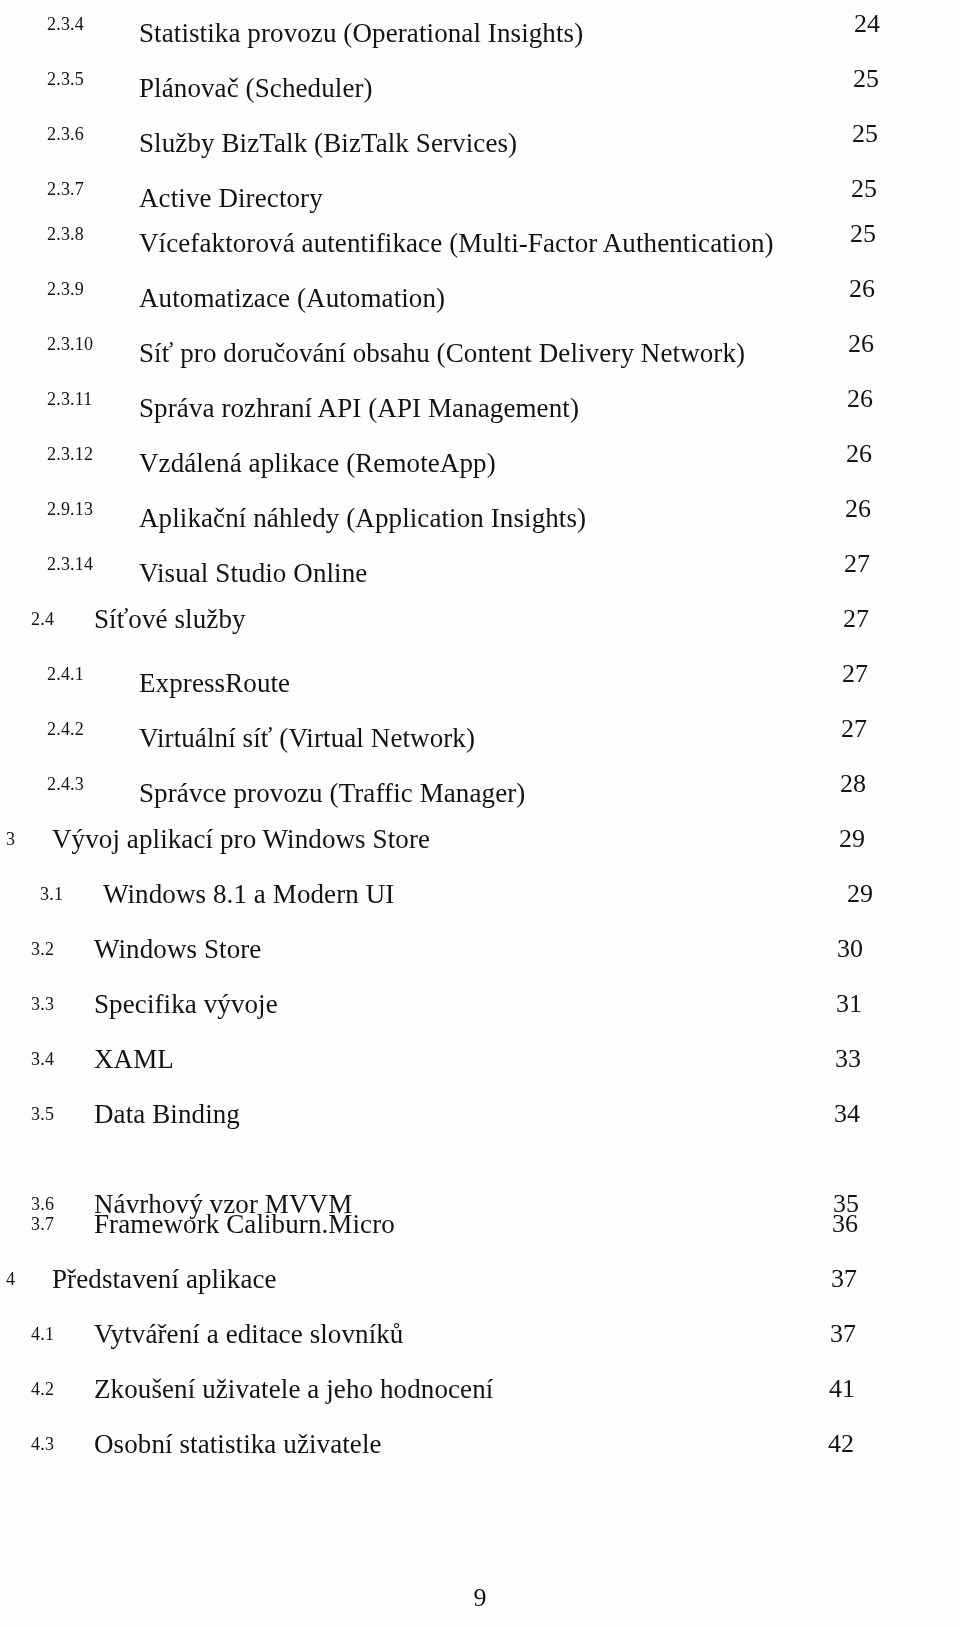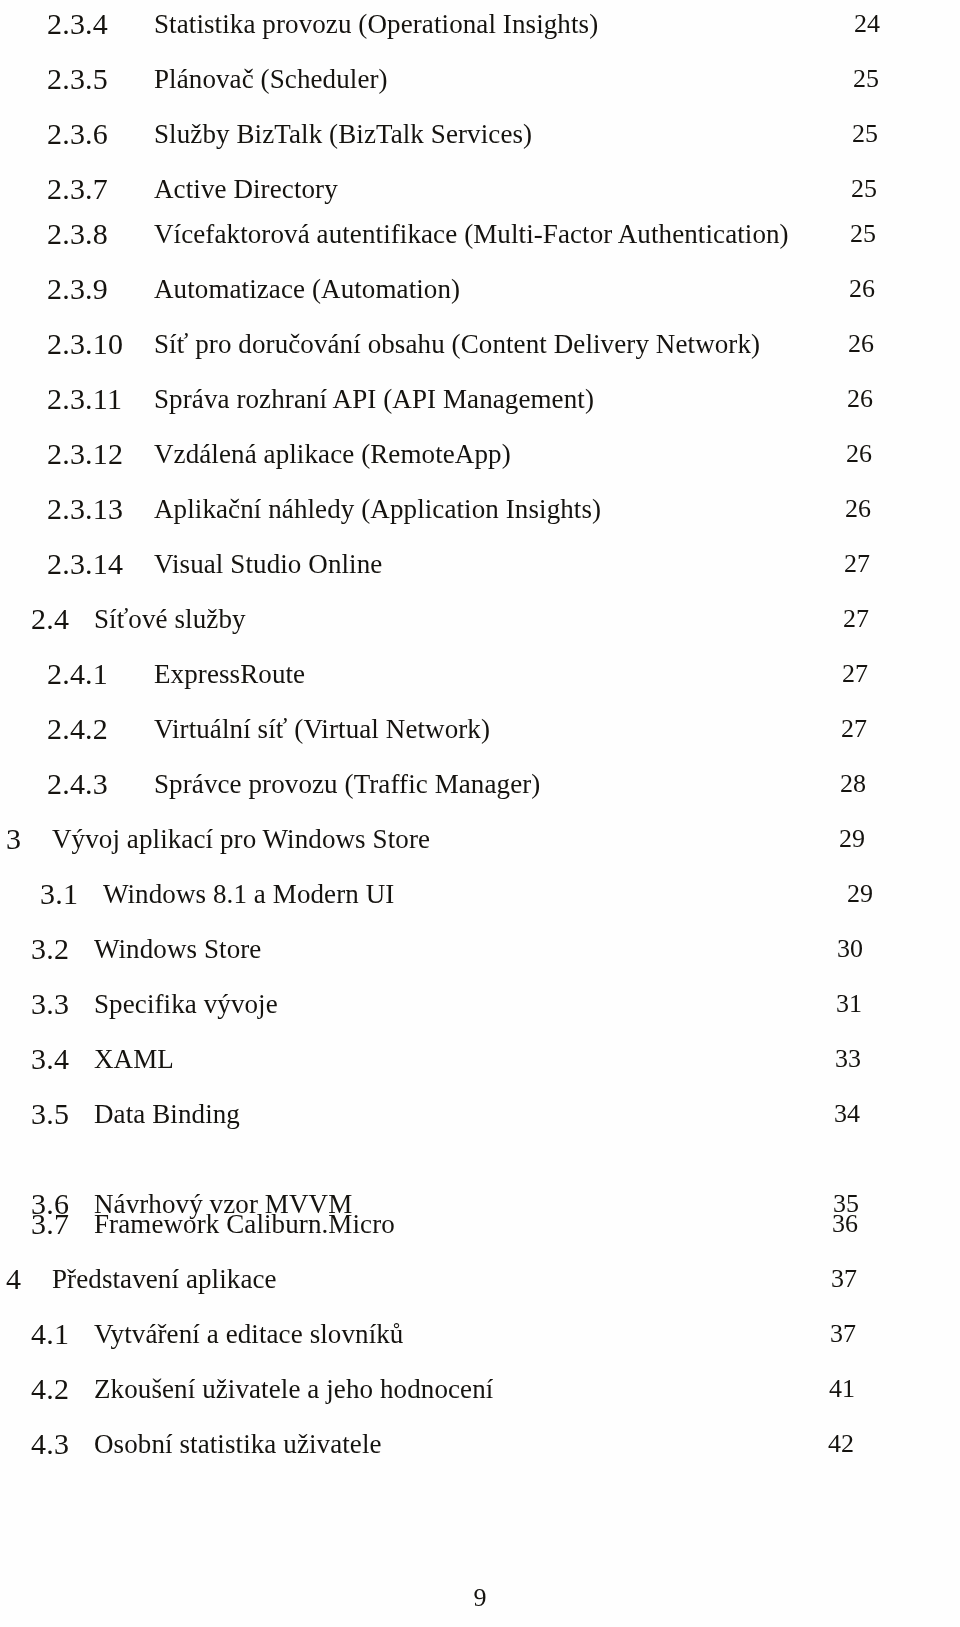--- a/index.html
+++ b/index.html
@@ -29,21 +29,21 @@
     position: absolute;
     left: 0;
     width: 960px;
     height: 44px;
     white-space: nowrap;
   }
 
   .toc-num {
     position: absolute;
     top: 0;
-    font-size: 30px;
+    font-size: 18px;
     line-height: 44px;
     letter-spacing: 0.2px;
   }
 
   .toc-title {
     position: absolute;
     top: 0;
     font-size: 27px;
     line-height: 44px;
     letter-spacing: 0.1px;
@@ -58,21 +58,21 @@
   }
 
   
   .lvl1 > .toc-num  { left: 6px;  }
   .lvl1 > .toc-title{ left: 52px; }
 
   .lvl2 > .toc-num  { left: 31px; }
   .lvl2 > .toc-title{ left: 94px; }
 
   .lvl3 > .toc-num  { left: 47px; }
-  .lvl3 > .toc-title{ left: 154px;}
+  .lvl3 > .toc-title{ left: 139px; margin-top: 9px;}
 
   #page-footer {
     position: absolute;
     top: 1578px;
     left: 0;
     width: 960px;
     text-align: center;
     font-size: 26px;
     line-height: 40px;
   }
@@ -121,21 +121,21 @@
         <span class="toc-num">2.3.11</span>
         <span class="toc-title">Správa rozhraní API (API Management)</span>
         <span class="toc-pagenum" style="left: 813px; width: 60px;">26</span>
       </div>
       <div class="toc-entry lvl3" style="top: 432px;">
         <span class="toc-num">2.3.12</span>
         <span class="toc-title">Vzdálená aplikace (RemoteApp)</span>
         <span class="toc-pagenum" style="left: 812px; width: 60px;">26</span>
       </div>
       <div class="toc-entry lvl3" style="top: 487px;">
-        <span class="toc-num">2.3.13</span>
+        <span class="toc-num">2.9.13</span>
         <span class="toc-title">Aplikační náhledy (Application Insights)</span>
         <span class="toc-pagenum" style="left: 811px; width: 60px;">26</span>
       </div>
       <div class="toc-entry lvl3" style="top: 542px;">
         <span class="toc-num">2.3.14</span>
         <span class="toc-title">Visual Studio Online</span>
         <span class="toc-pagenum" style="left: 810px; width: 60px;">27</span>
       </div>
       <div class="toc-entry lvl2" style="top: 597px;">
         <span class="toc-num">2.4</span>

